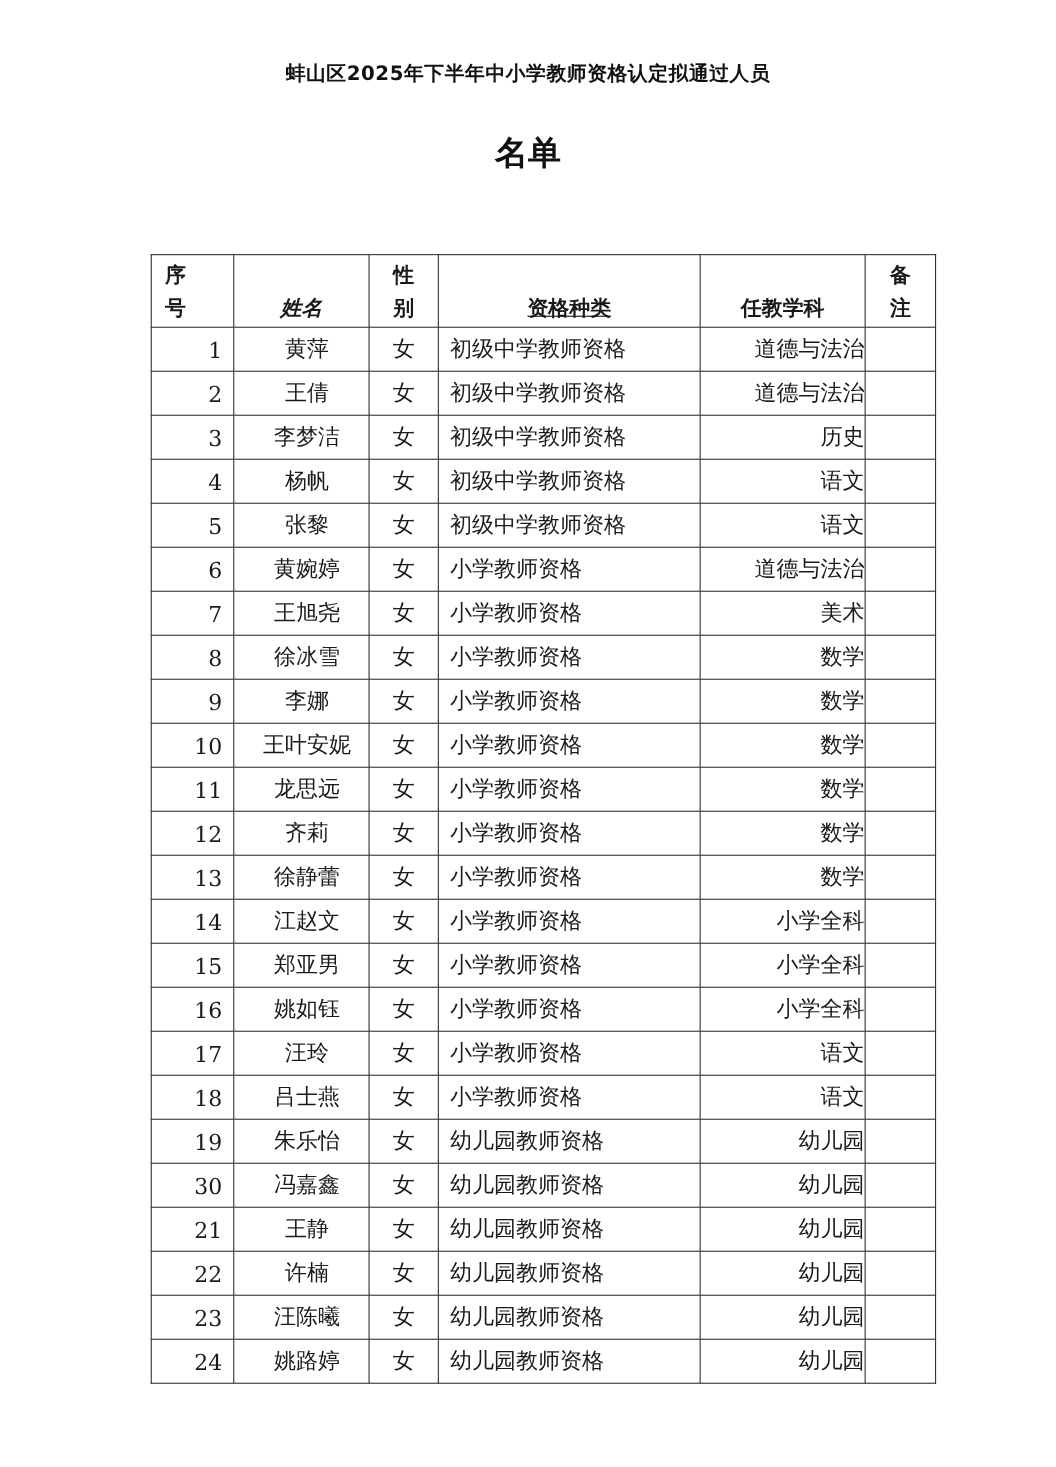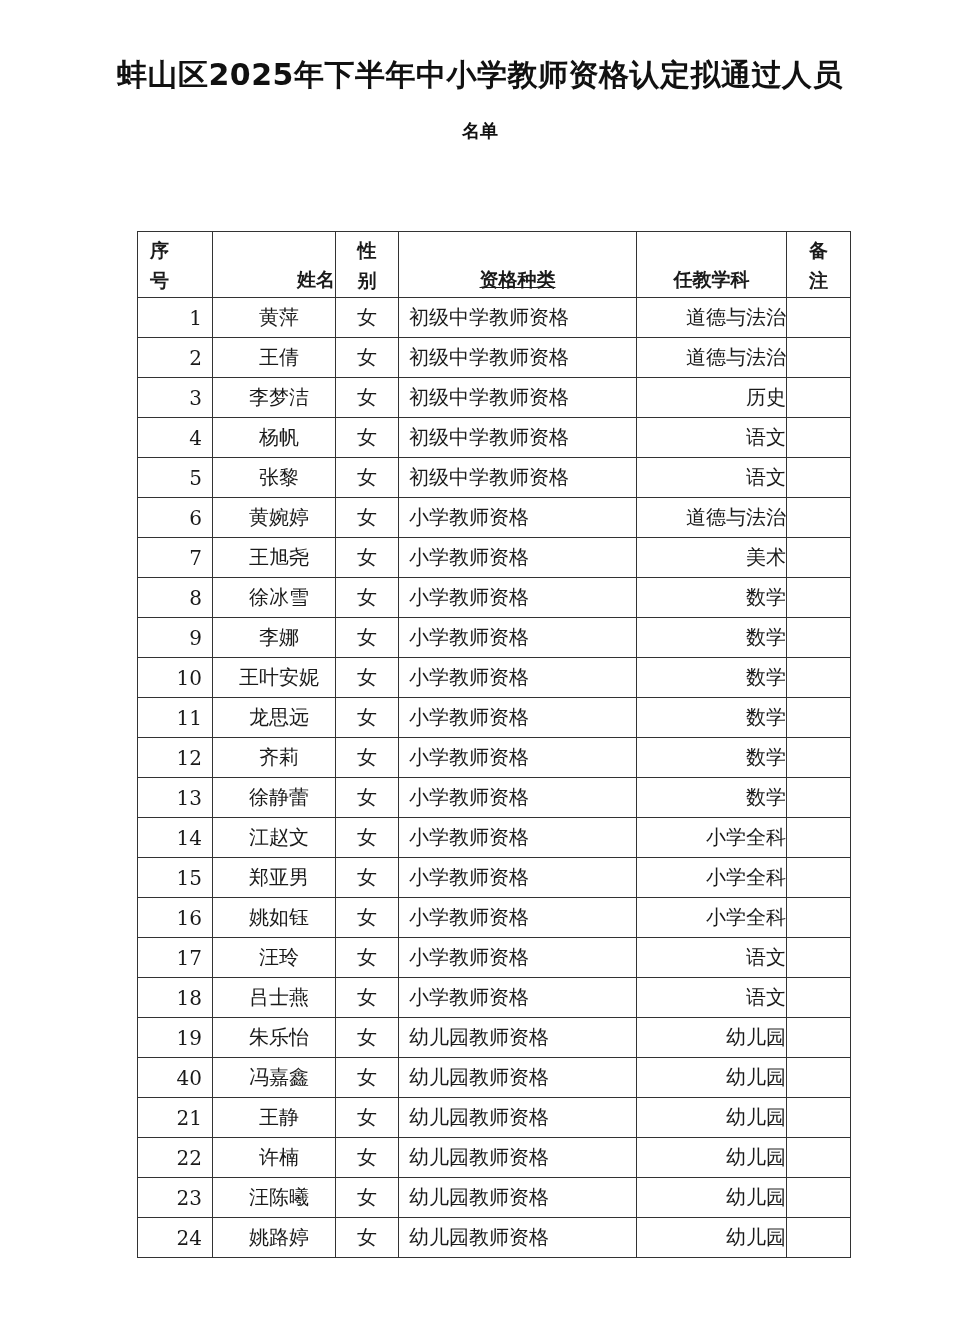--- a/index.html
+++ b/index.html
@@ -15,33 +15,33 @@
       font-family: "DejaVu Serif", "Liberation Serif", serif;
       color: #1a1a1a;
     }
     .title-line1 {
       position: absolute;
       top: 55px;
       left: 0;
       width: 960px;
       text-align: center;
       font-family: "DejaVu Sans", "Liberation Sans", sans-serif;
-      font-size: 30px;
+      font-size: 18px;
       font-weight: bold;
       letter-spacing: 0.5px;
       color: #111;
     }
     .title-line2 {
       position: absolute;
       top: 119px;
       left: 0;
       width: 960px;
       text-align: center;
       font-family: "DejaVu Sans", "Liberation Sans", sans-serif;
-      font-size: 18px;
+      font-size: 30px;
       font-weight: bold;
       color: #111;
     }
     table.roster {
       position: absolute;
       top: 231px;
       left: 137px;
       border-collapse: collapse;
       table-layout: fixed;
       width: 696px;
@@ -74,21 +74,21 @@
       height: 39px;
       vertical-align: middle;
     }
     .c-no { width: 62px; text-align: right; padding-right: 10px !important; }
     .c-name { width: 122px; text-align: center; padding-left: 10px !important; }
     .c-sex { width: 62px; text-align: center; }
     .c-type { width: 237px; text-align: left; padding-left: 10px !important; }
     .c-subj { width: 149px; text-align: right; padding-left: 10px !important; }
     .c-note { width: 63px; text-align: center; }
     th.c-no { text-align: left; padding-left: 12px !important; padding-right: 0 !important; }
-    th.c-name { text-align: right; padding-left: 0 !important; }
+    th.c-name { text-align: center; padding-left: 0 !important; font-style: italic; }
     th.c-type { text-align: center; padding-left: 0 !important; text-decoration: underline; }
     th.c-subj { text-align: center; padding-left: 0 !important; }
   </style>
 </head>
 <body>
 
 <div>
   <div class="title-line1">蚌山区2025年下半年中小学教师资格认定拟通过人员</div>
   <div class="title-line2">名单</div>
 </div>
@@ -251,21 +251,21 @@
       </tr>
       <tr>
         <td class="c-no">19</td>
         <td class="c-name">朱乐怡</td>
         <td class="c-sex">女</td>
         <td class="c-type">幼儿园教师资格</td>
         <td class="c-subj">幼儿园</td>
         <td class="c-note"></td>
       </tr>
       <tr>
-        <td class="c-no">40</td>
+        <td class="c-no">30</td>
         <td class="c-name">冯嘉鑫</td>
         <td class="c-sex">女</td>
         <td class="c-type">幼儿园教师资格</td>
         <td class="c-subj">幼儿园</td>
         <td class="c-note"></td>
       </tr>
       <tr>
         <td class="c-no">21</td>
         <td class="c-name">王静</td>
         <td class="c-sex">女</td>

